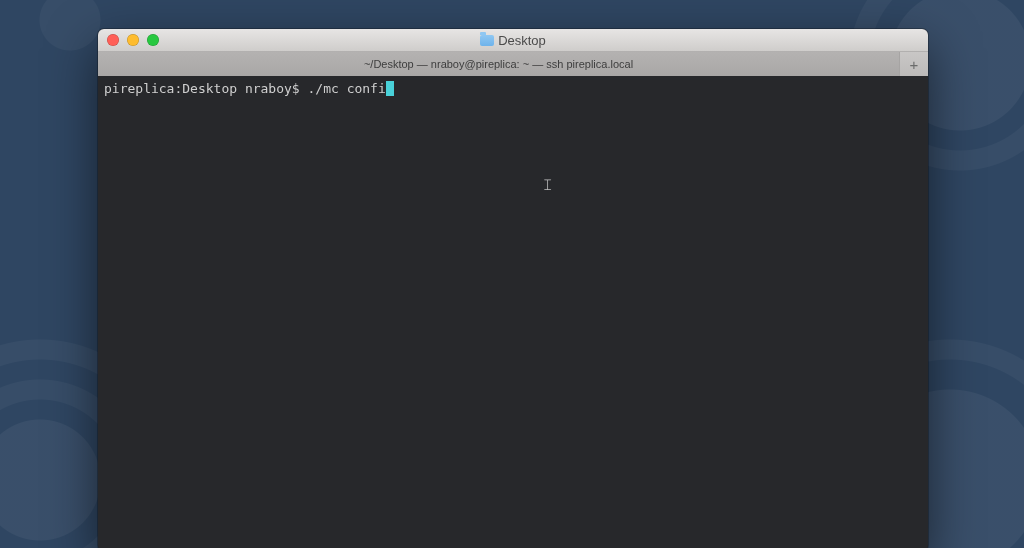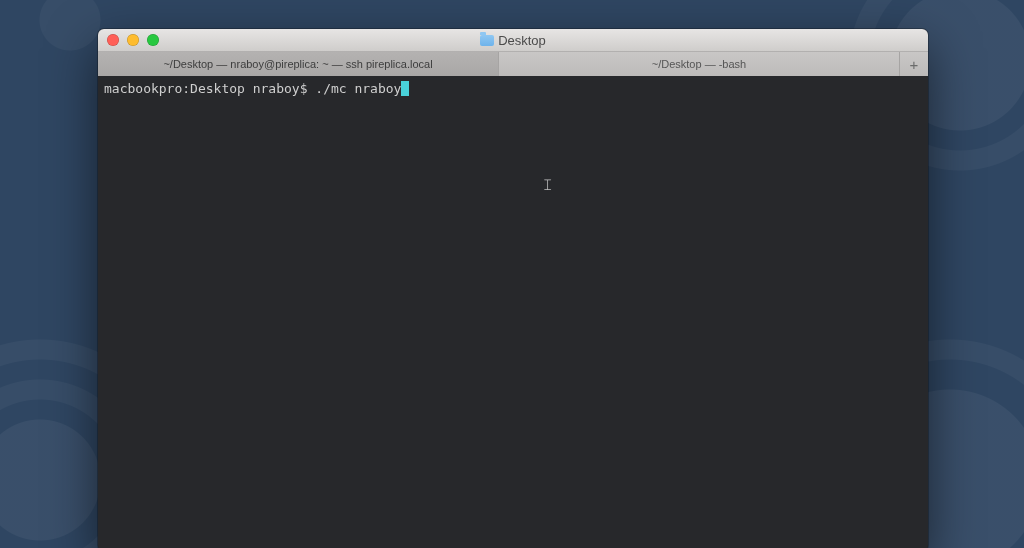--- a/index.html
+++ b/index.html
@@ -172,27 +172,24 @@
     <div class="title-center">
       <span class="folder-icon"></span>
       <span>Desktop</span>
     </div>
   </div>
 
   <div class="tabbar">
     <div class="tab active">
       <span>~/Desktop — nraboy@pireplica: ~ — ssh pireplica.local</span>
     </div>
-    <div class="tab">
-      <span>~/Desktop — -bash</span>
-    </div>
     <div class="new-tab">
       <span>+</span>
     </div>
   </div>
 
   <div class="terminal-body">
-    <span class="prompt-line"><span>macbookpro:Desktop nraboy$ </span><span>./mc nraboy</span><span class="cursor-block"></span></span>
+    <span class="prompt-line"><span>pireplica:Desktop nraboy$ </span><span>./mc confi</span><span class="cursor-block"></span></span>
 
     <span class="text-caret" style="left:444px; top:100px;">𝙸</span>
   </div>
 
 </div>
 
 </body></html>

